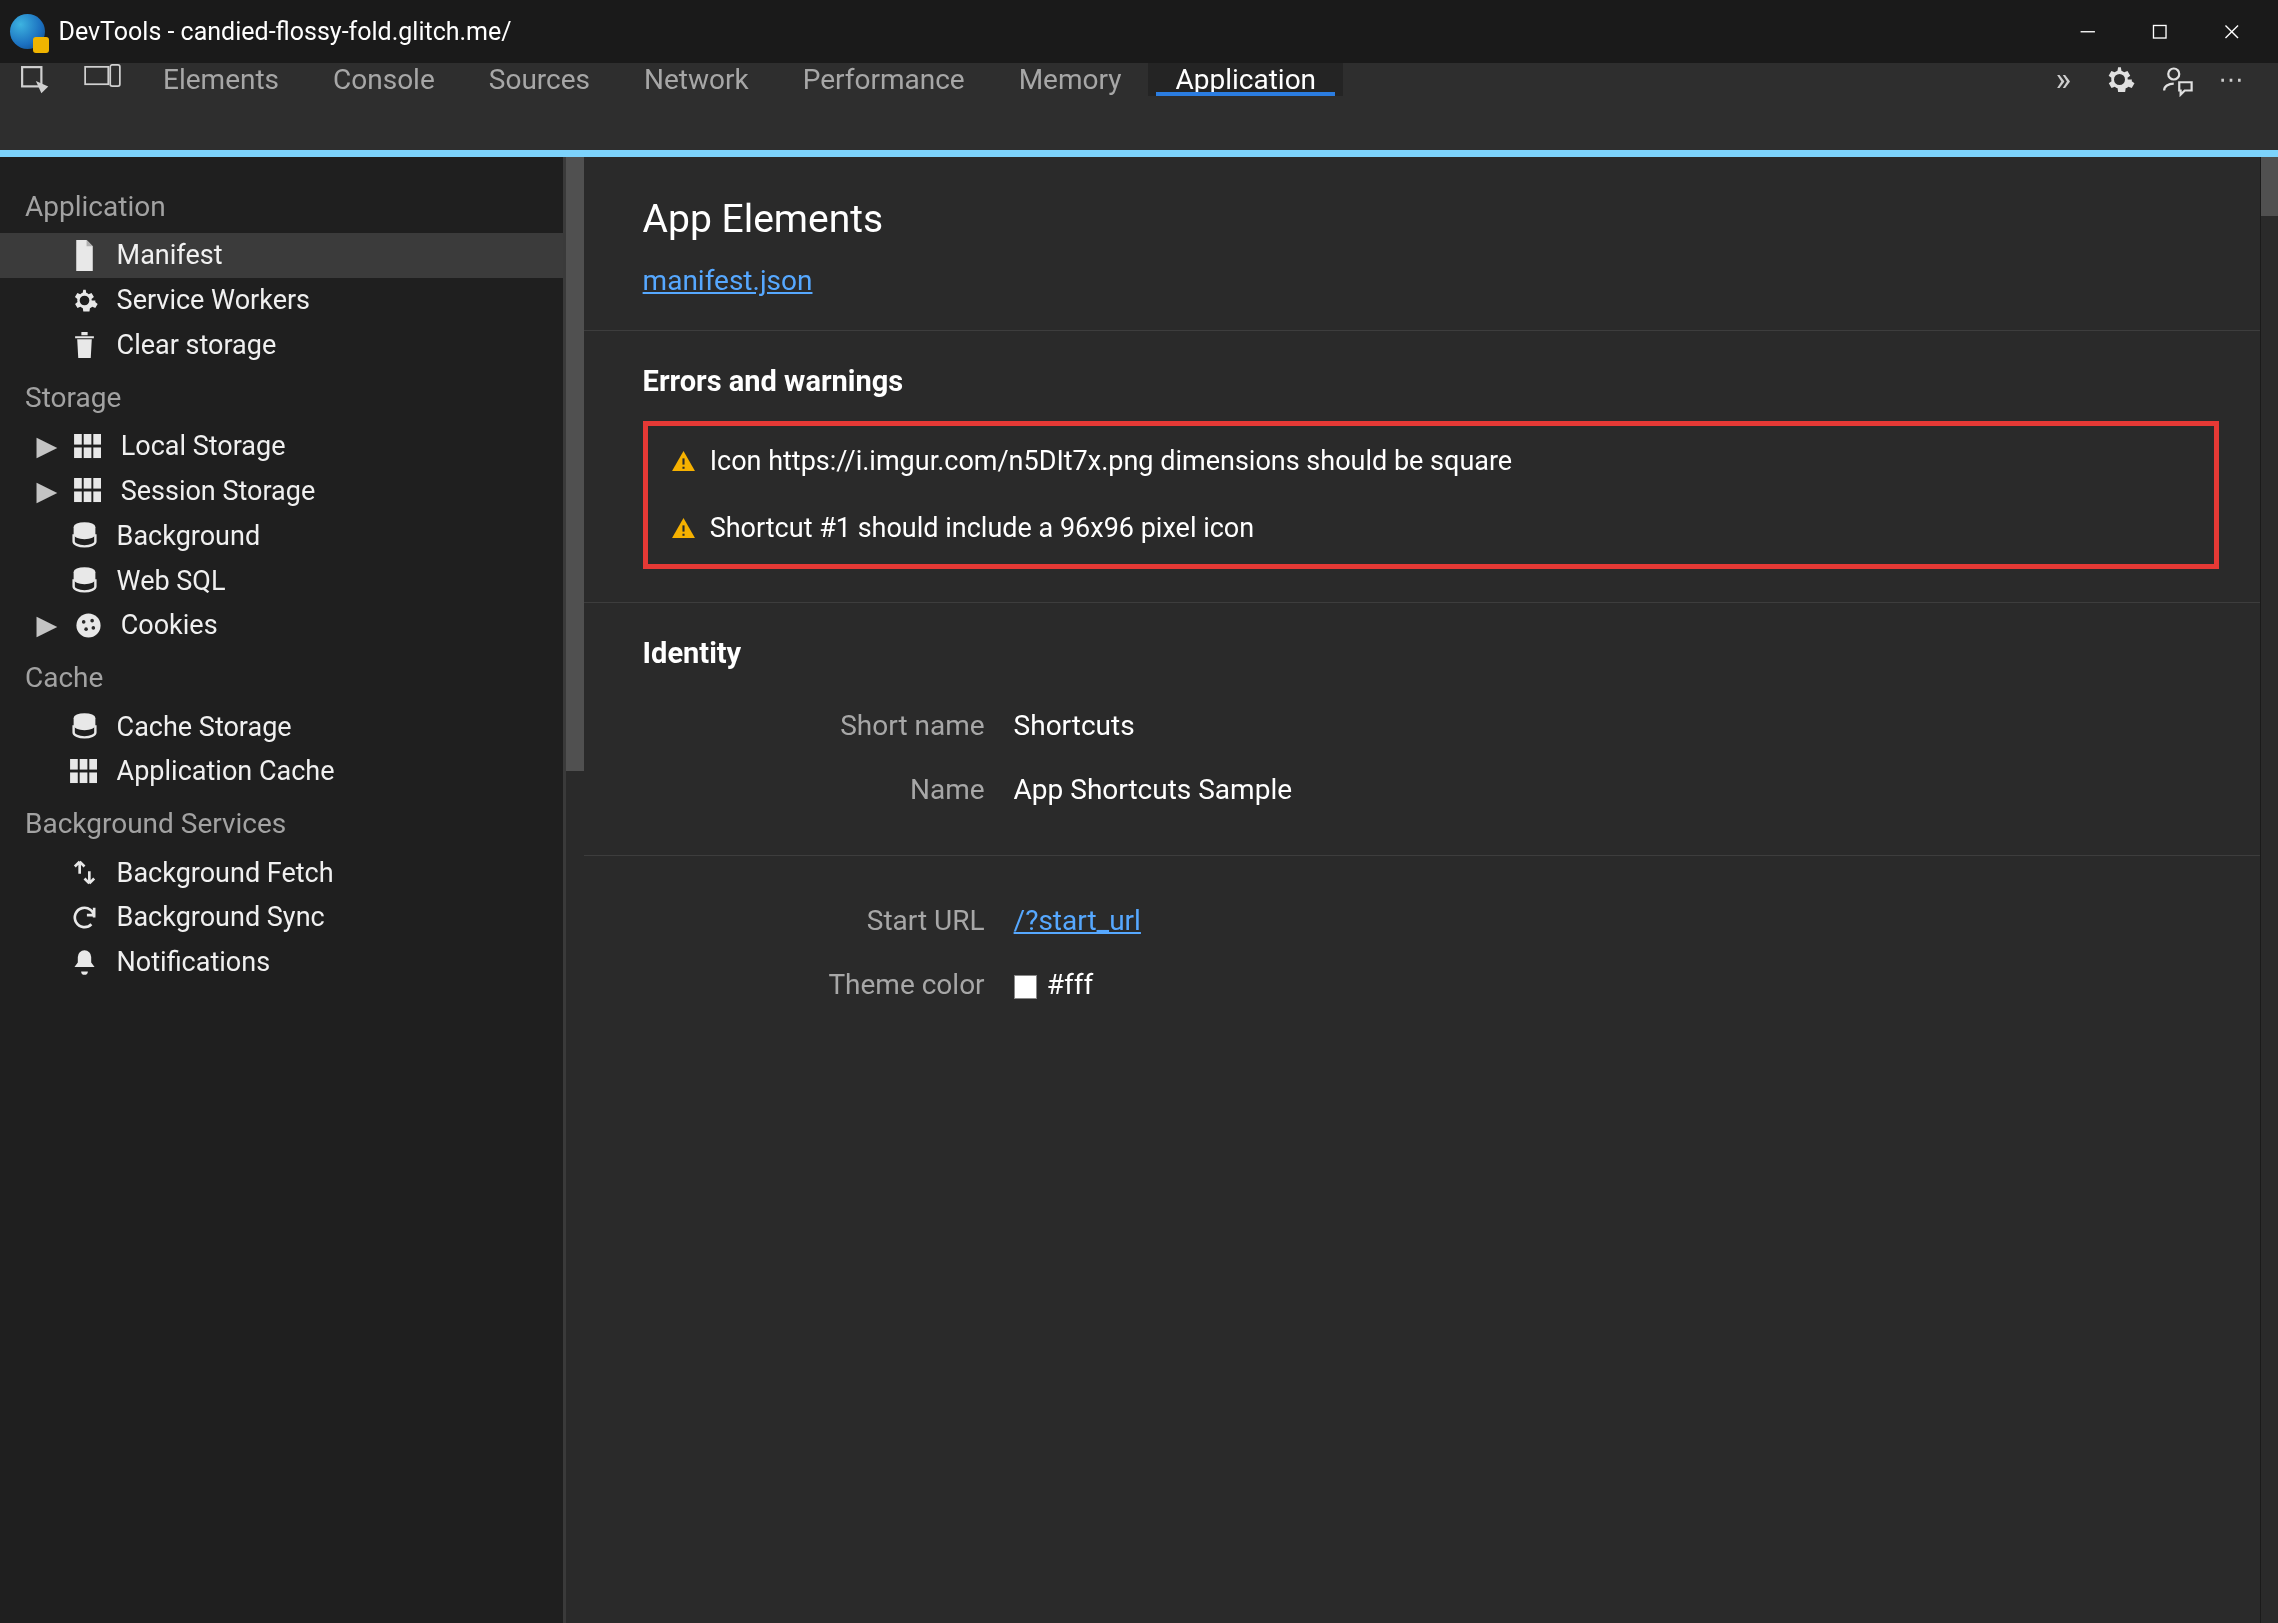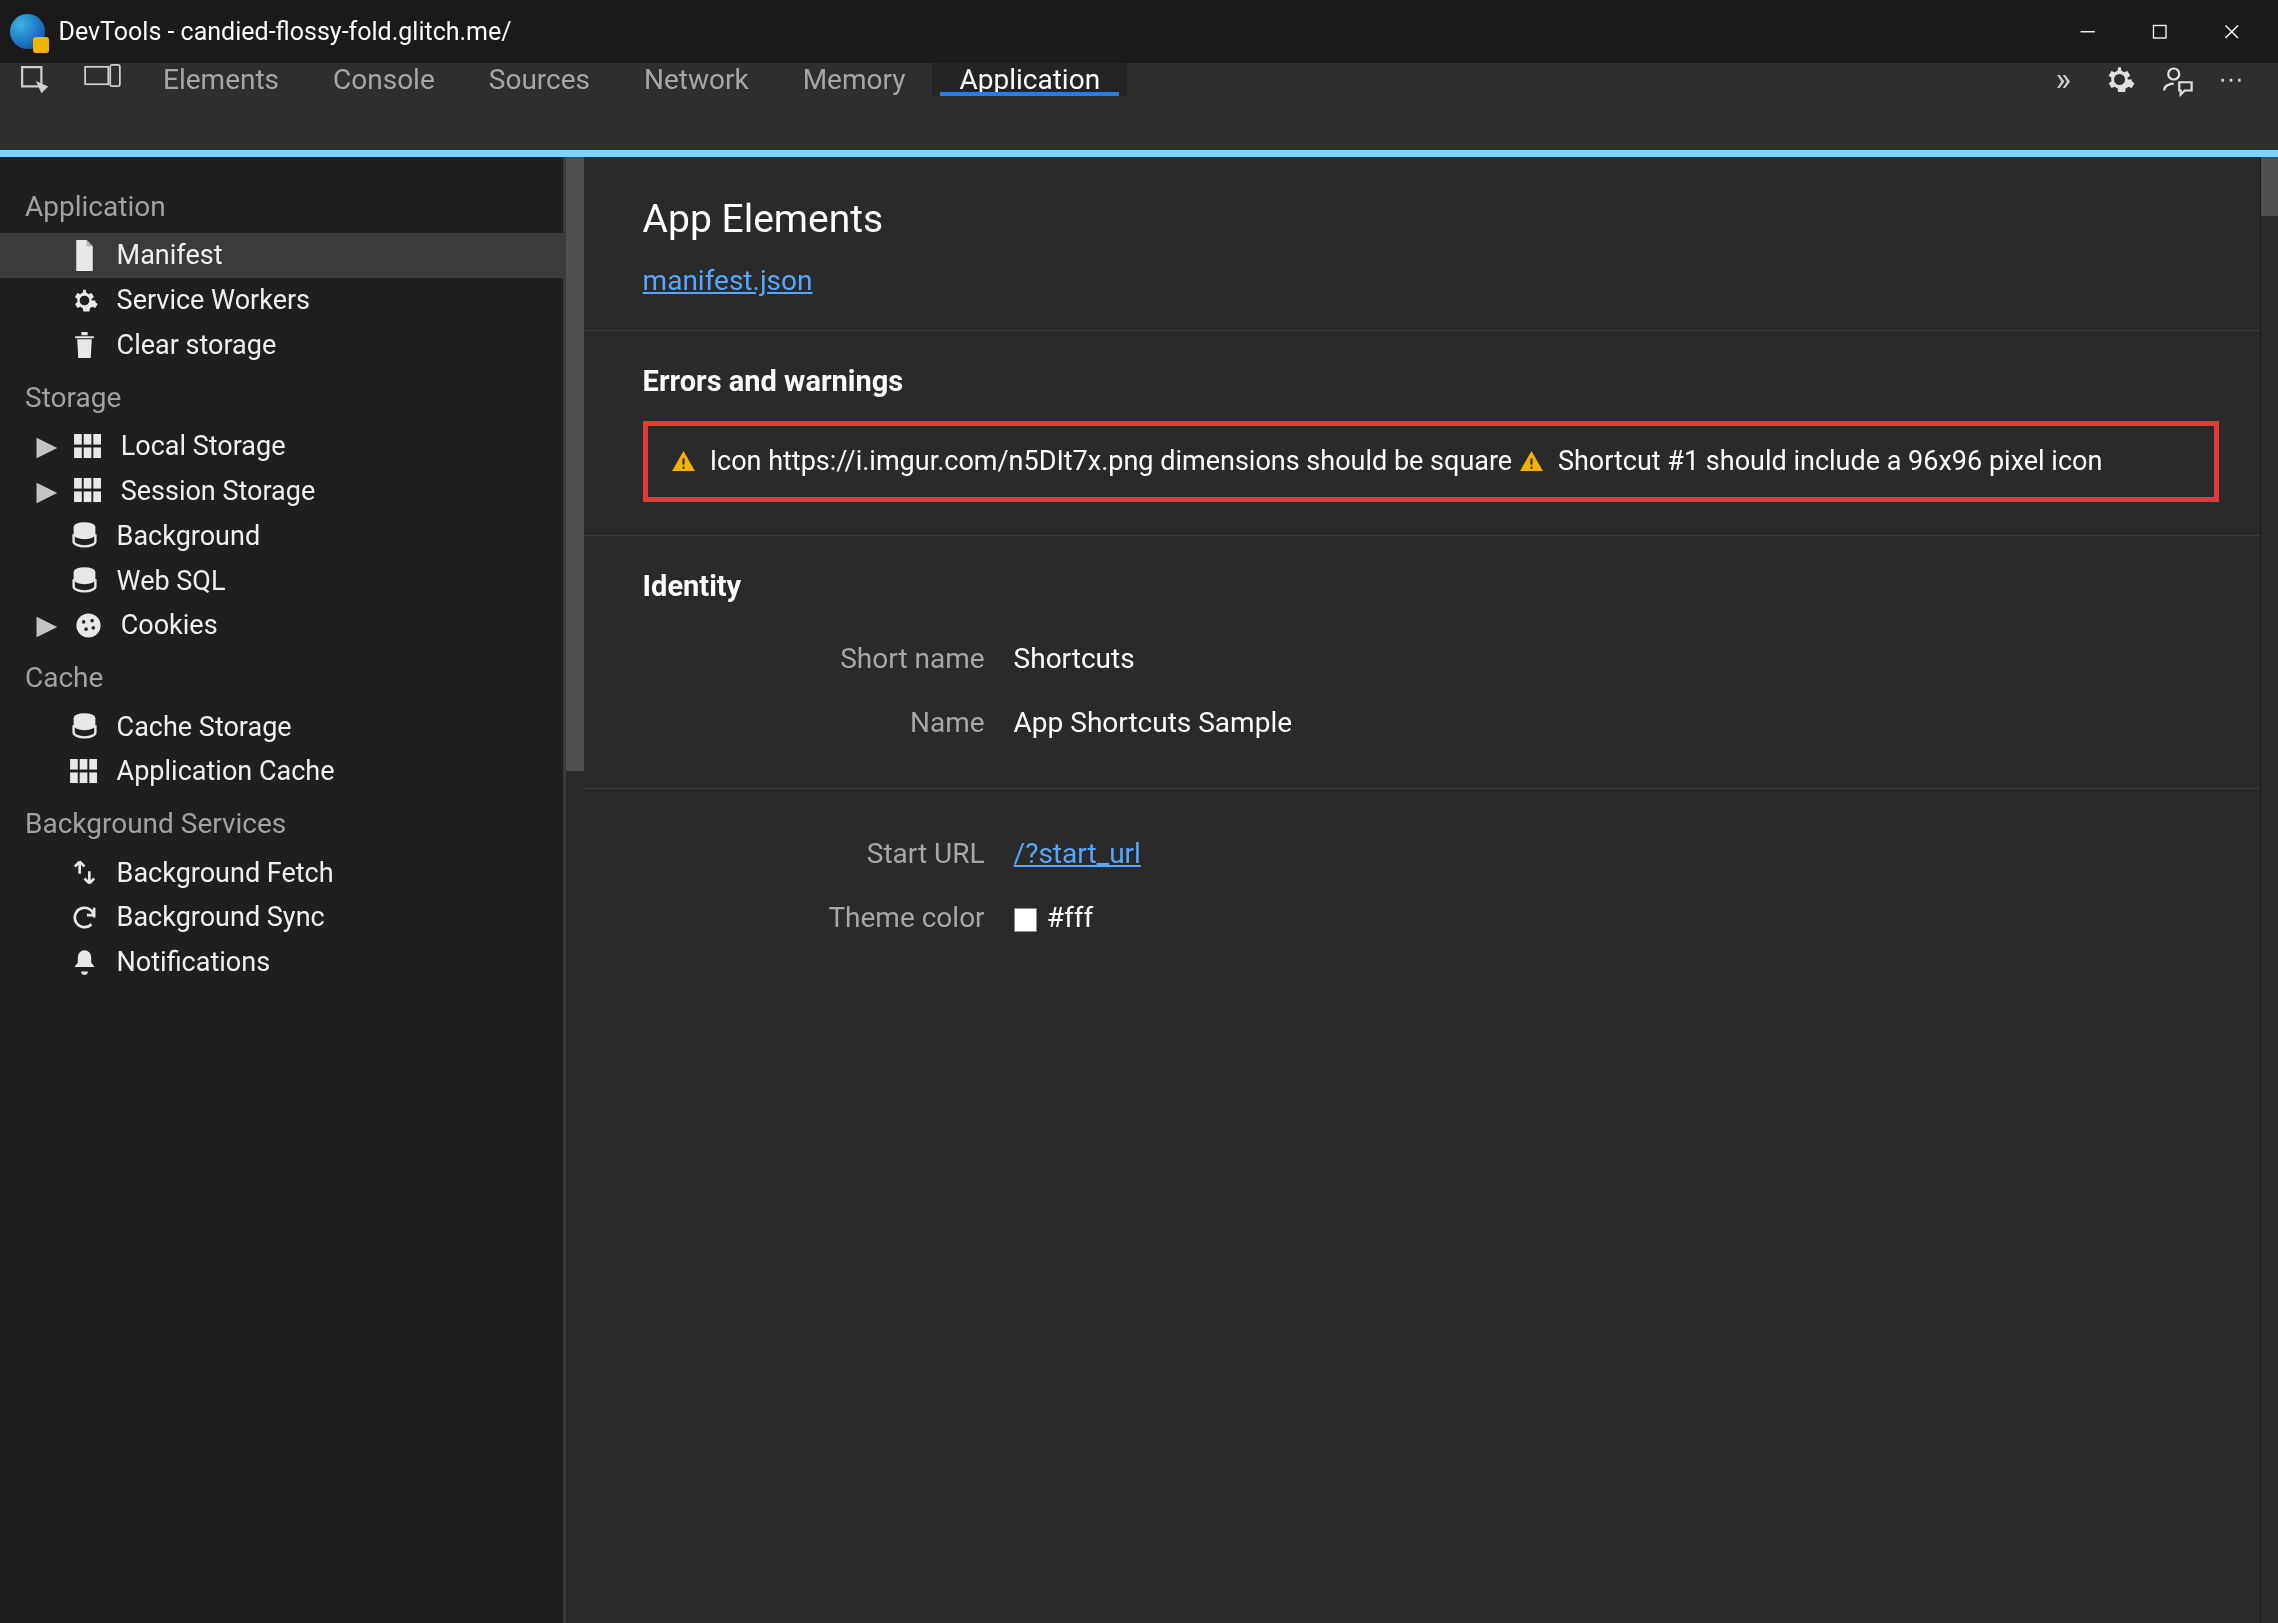--- a/index.html
+++ b/index.html
@@ -167,21 +167,21 @@
   .section{
     border-top:1px solid #3d3d3d;
     padding:33px 59px;
   }
   .section h2{
     font-size:29px;font-weight:700;color:#fff;margin:0 0 23.4px 0;
   }
   .errbox{
     border:5.9px solid #e53935;
     padding:19.5px 23.4px;
-    display:flex;gap:7px;
+    display:flex;flex-direction:column;gap:35px;
     margin-top:4px;
   }
   .warn-row{
     display:flex;align-items:center;gap:13.7px;font-size:27px;color:#fff;
   }
   .warn-row .wt{width:25px;height:25px;}
 
   .kv-row{
     display:flex;align-items:center;
     padding:15.6px 0;
@@ -247,20 +247,23 @@
           <span>Elements</span>
         </div>
       <div class="tab">
           <span>Console</span>
         </div>
       <div class="tab">
           <span>Sources</span>
         </div>
       <div class="tab">
           <span>Network</span>
+        </div>
+      <div class="tab">
+          <span>Performance</span>
         </div>
       <div class="tab">
           <span>Memory</span>
         </div>
       <div class="tab active">
           <span>Application</span>
         </div>
     </div>
     <div class="right-tools">
       <div class="ic" style="font-size:33px;">»</div>

